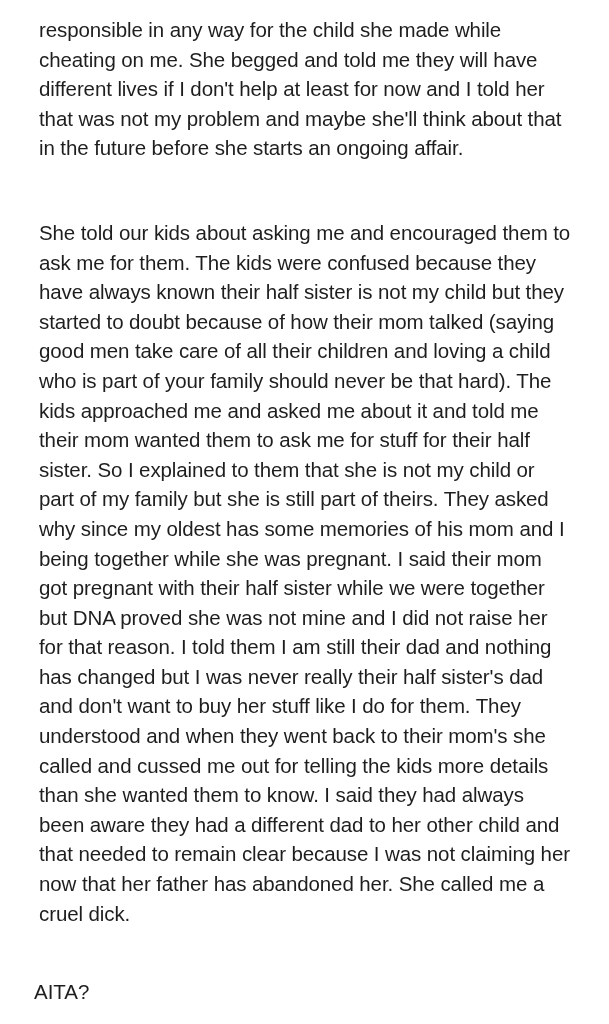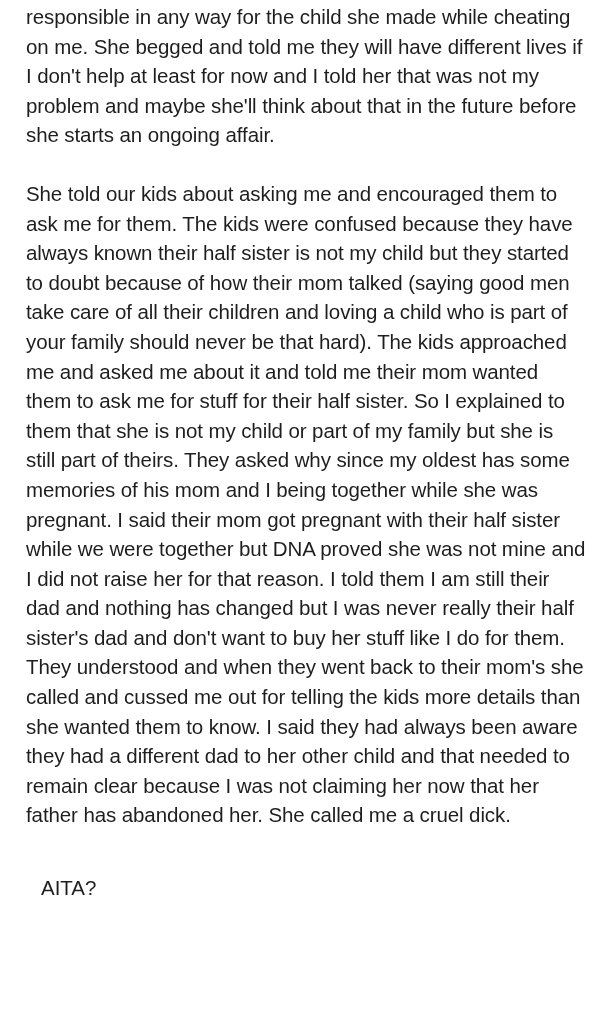--- a/index.html
+++ b/index.html
@@ -20,38 +20,38 @@
     box-sizing: border-box;
     padding: 0 22px 0 26px;
     position: relative;
     background: #ffffff;
   }
   .para {
     font-size: 20.5px;
     line-height: 29.6px;
     letter-spacing: -0.1px;
     color: #1e1e1e;
-    margin: 0;
+    margin: 13px;
     white-space: pre-wrap;
     word-wrap: break-word;
   }
   .para-first {
     padding-top: 2px;
   }
   .gap-lg {
     height: 29px;
   }
   .gap-md {
     height: 28px;
   }
   .tail {
     font-size: 20.5px;
     line-height: 29.6px;
     color: #1e1e1e;
-    margin: 15px;
+    margin: 8px;
   }
 </style>
 </head>
 <body>
 
 <div class="page">
 
   <p class="para para-first">responsible in any way for the child she made while cheating on me. She begged and told me they will have different lives if I don't help at least for now and I told her that was not my problem and maybe she'll think about that in the future before she starts an ongoing affair.</p>
 
   <div class="gap-lg"></div>

